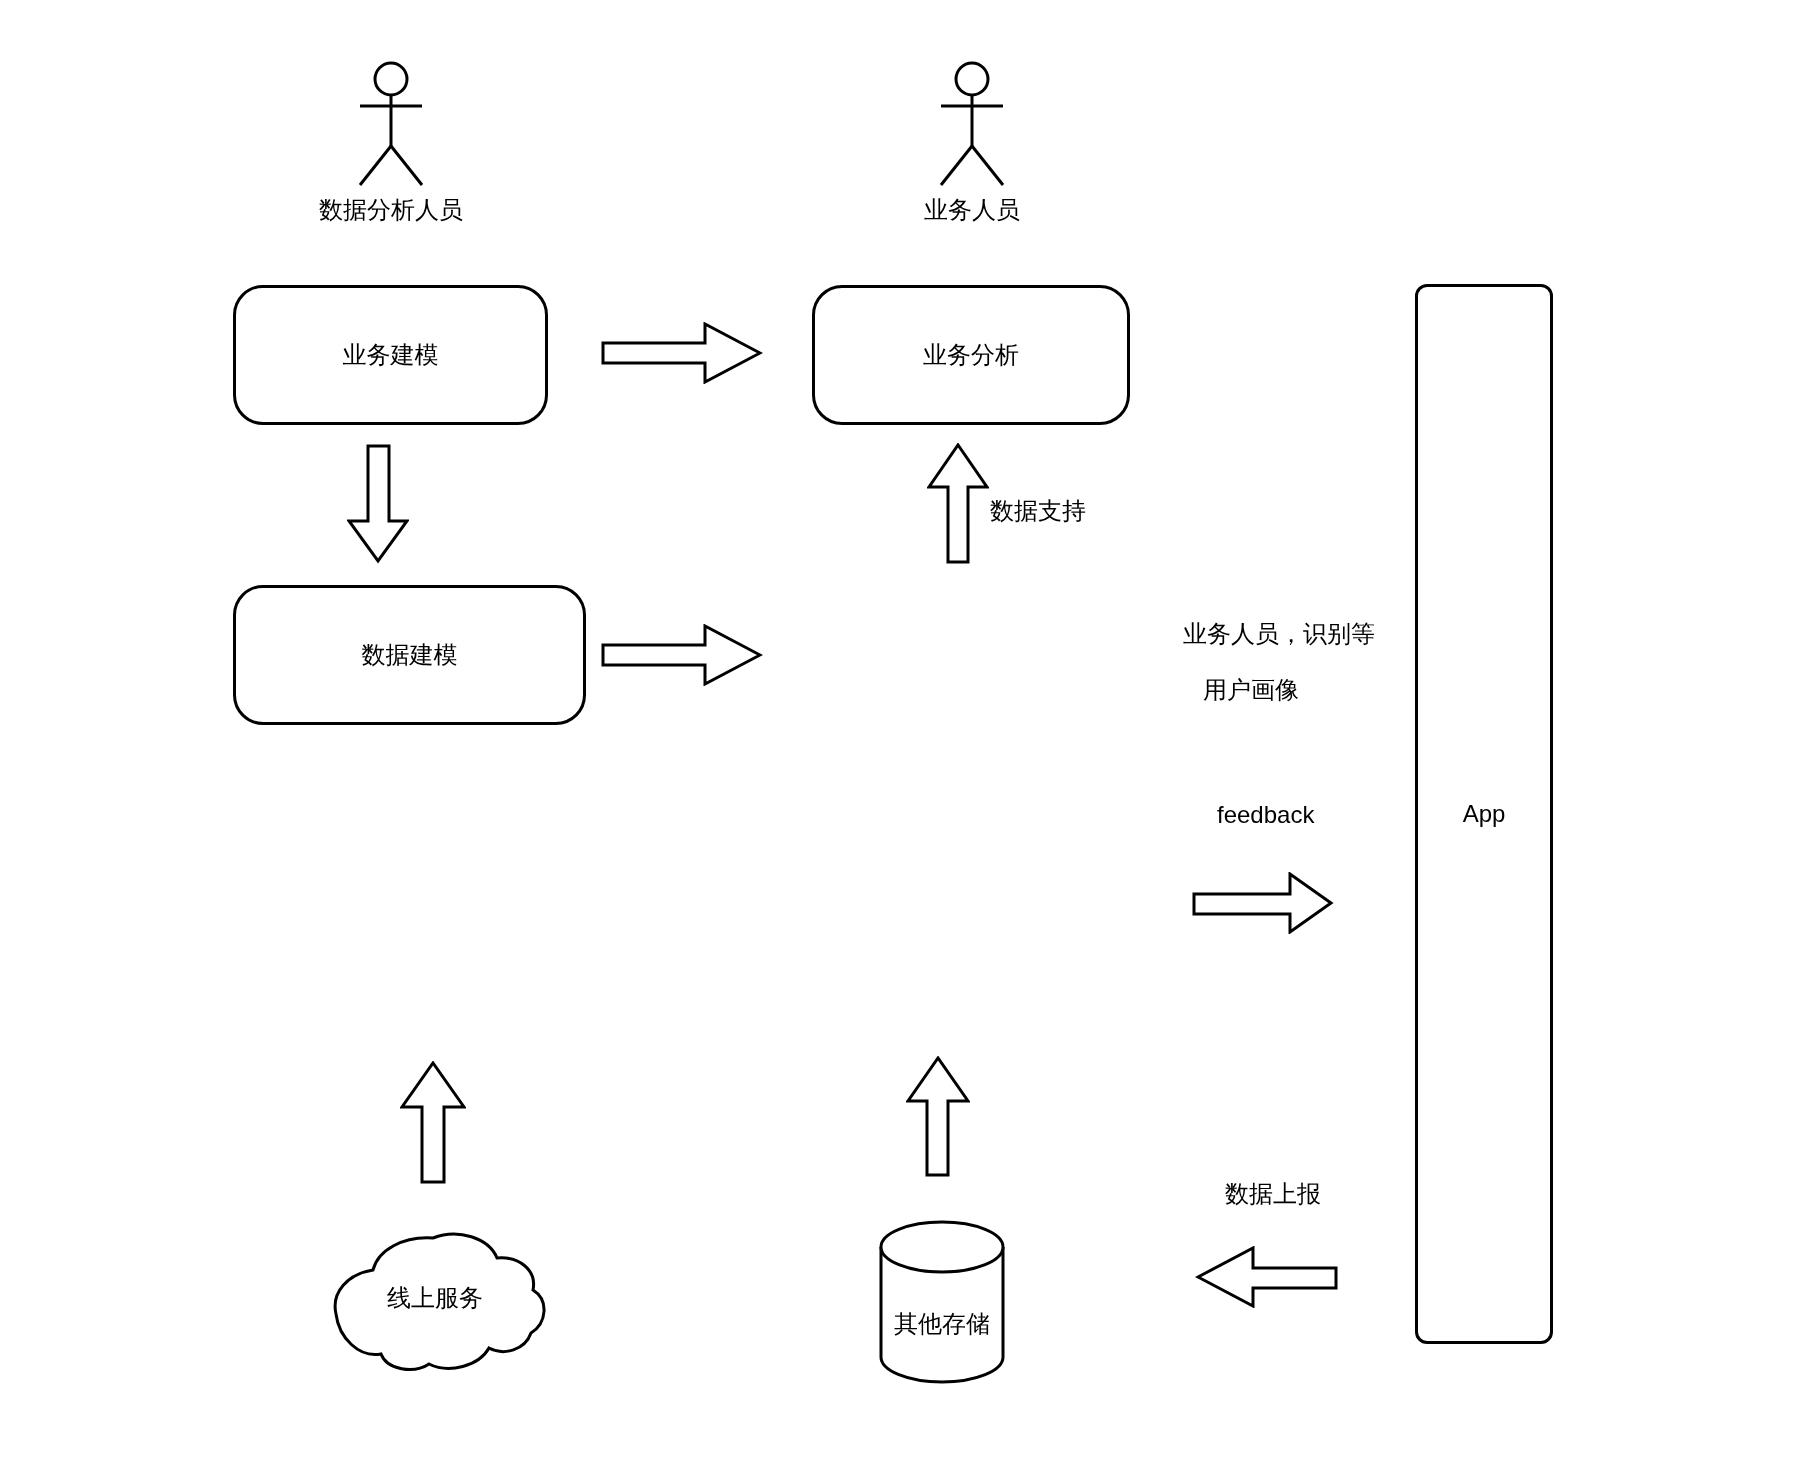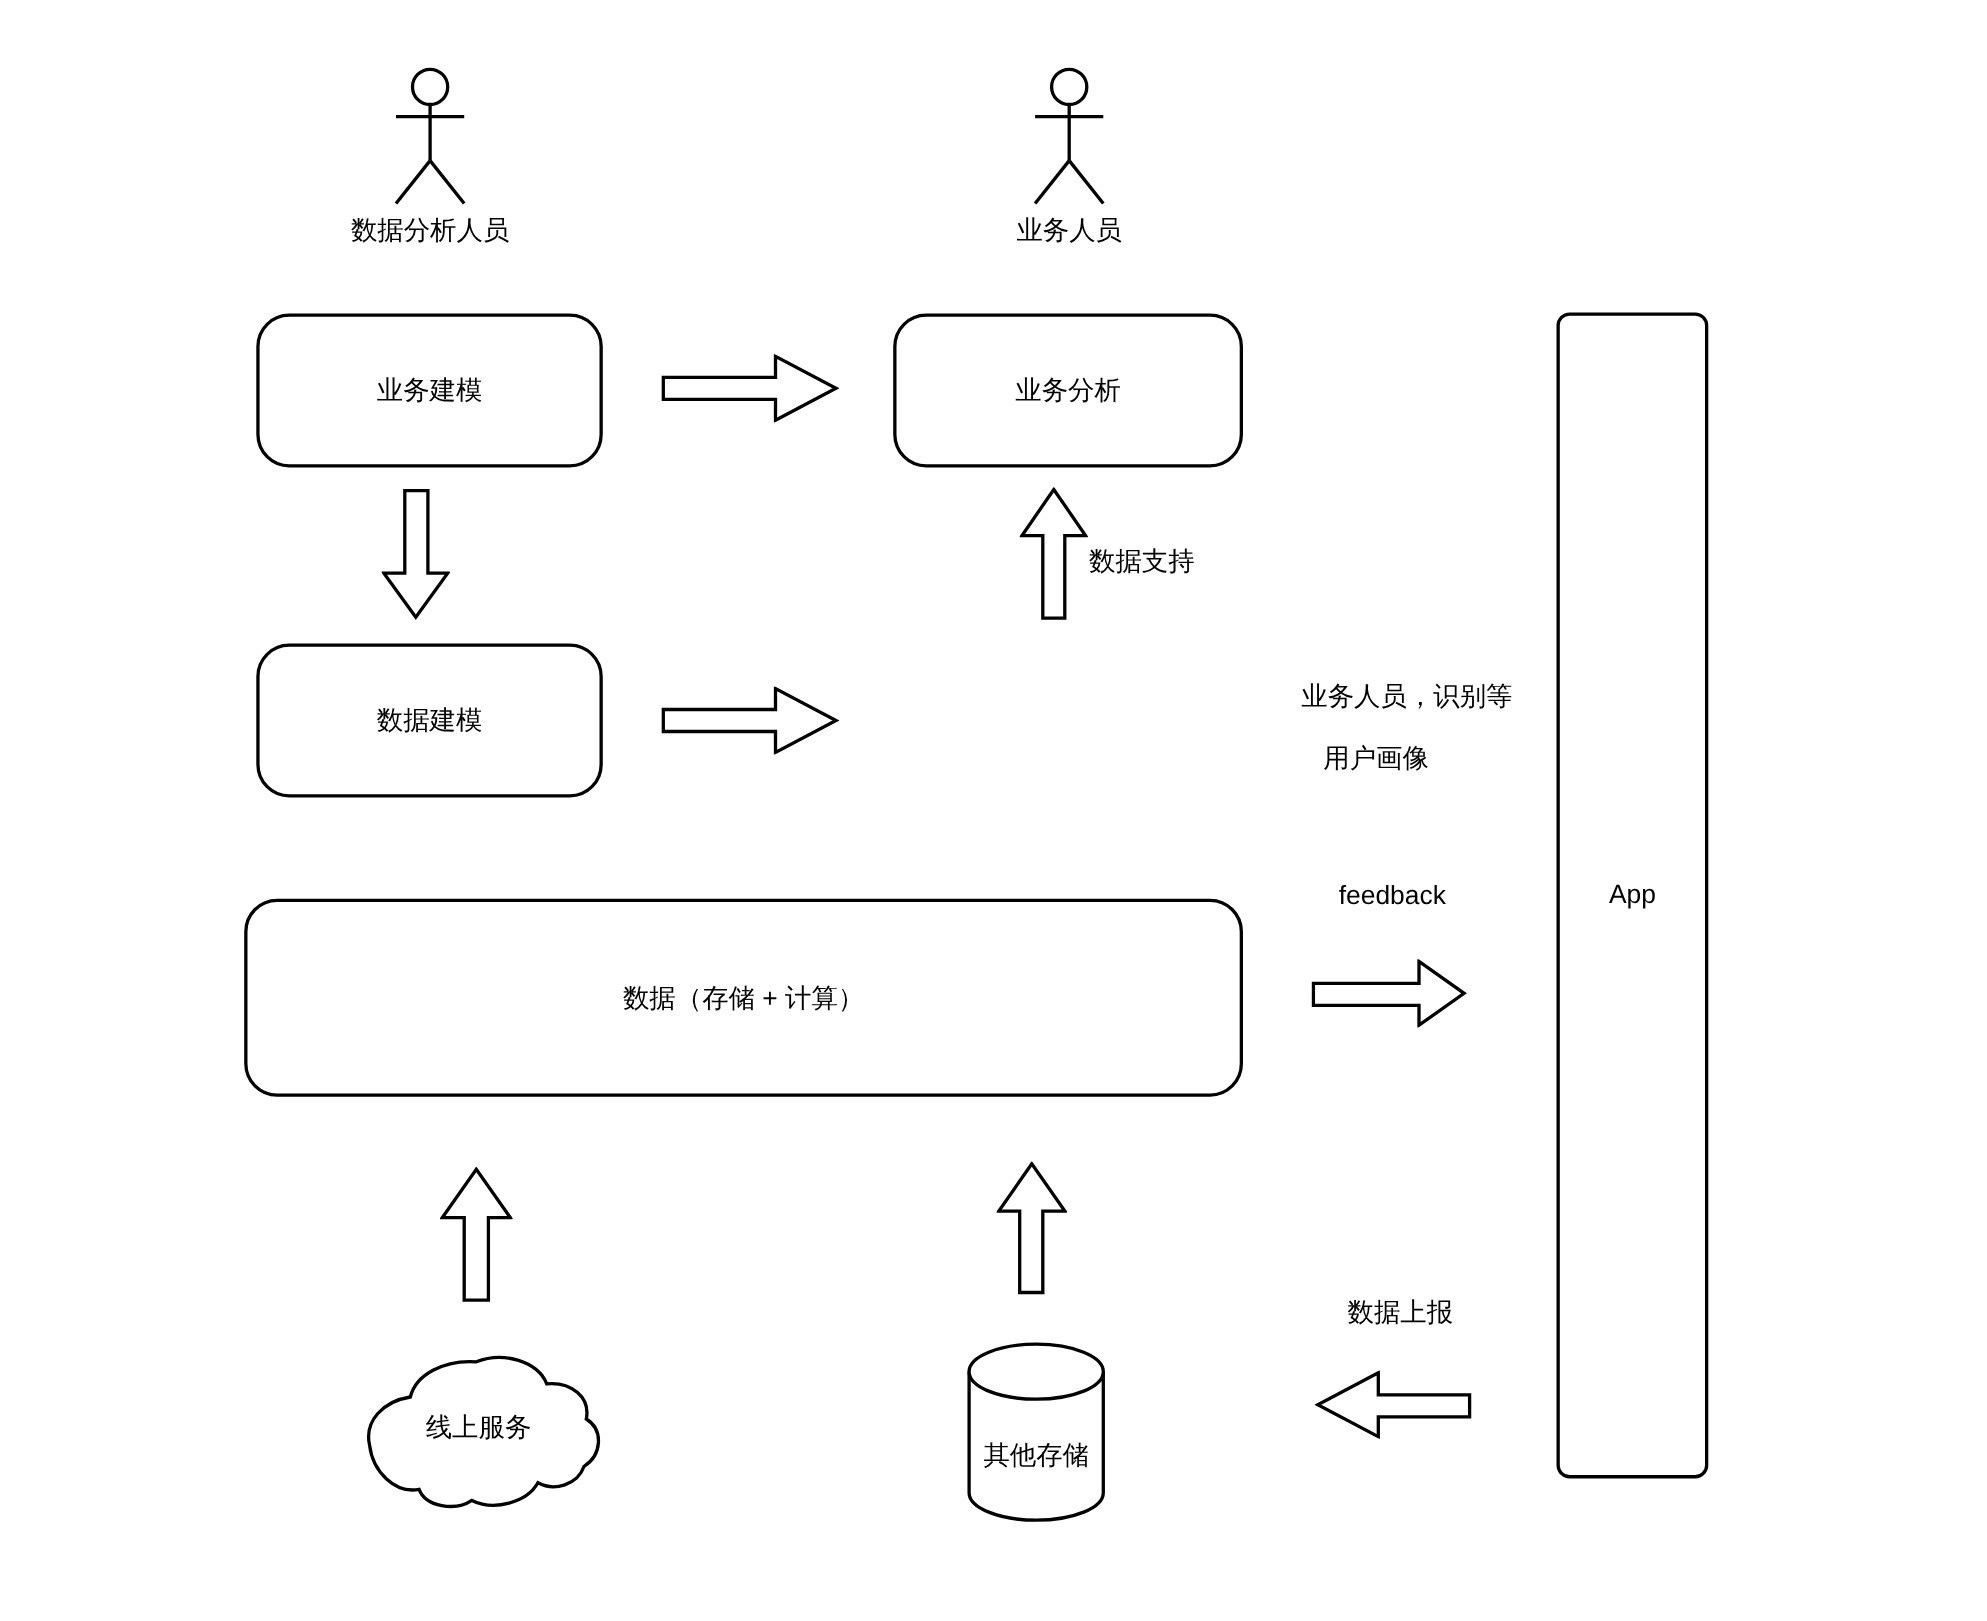--- a/index.html
+++ b/index.html
@@ -71,40 +71,37 @@
   </div>
 
   <svg class="abs" style="left:601px; top:322px;" width="162" height="62" viewBox="0 0 162 62">
     <polygon class="shape-stroke" points="2,21 104,21 104,2 159,31 104,60 104,41 2,41"></polygon>
   </svg>
 
   <svg class="abs" style="left:347px; top:444px;" width="62" height="120" viewBox="0 0 62 120">
     <polygon class="shape-stroke" points="21,2 42,2 42,77 60,77 31,117 2,77 21,77"></polygon>
   </svg>
 
-  <div class="node" style="left:233px; top:585px; width:315px; height:140px;">
+  <div class="node" style="left:233px; top:585px; width:353px; height:140px;">
     <span>数据建模</span>
   </div>
 
   <svg class="abs" style="left:601px; top:624px;" width="162" height="62" viewBox="0 0 162 62">
     <polygon class="shape-stroke" points="2,21 104,21 104,2 159,31 104,60 104,41 2,41"></polygon>
   </svg>
 
 
   <svg class="abs" style="left:927px; top:443px;" width="62" height="122" viewBox="0 0 62 122">
     <polygon class="shape-stroke" points="21,119 21,44 2,44 31,2 60,44 41,44 41,119"></polygon>
   </svg>
   <div class="label" style="left:990px; top:497px;">数据支持</div>
 
   <div class="label" style="left:1183px; top:620px;">业务人员，识别等</div>
   <div class="label" style="left:1203px; top:676px;">用户画像</div>
 
-  <div class="node" style="left:222px; top:817px; width:908px; height:180px;">
-    <span>数据（存储 + 计算）</span>
-  </div>
 
   <div class="label" style="left:1217px; top:801px;">feedback</div>
   <svg class="abs" style="left:1192px; top:872px;" width="142" height="62" viewBox="0 0 142 62">
     <polygon class="shape-stroke" points="2,22 98,22 98,2 139,31 98,60 98,42 2,42"></polygon>
   </svg>
 
   <div class="node" style="left:1415px; top:284px; width:138px; height:1060px; border-radius:12px;">
     <span>App</span>
   </div>
 

